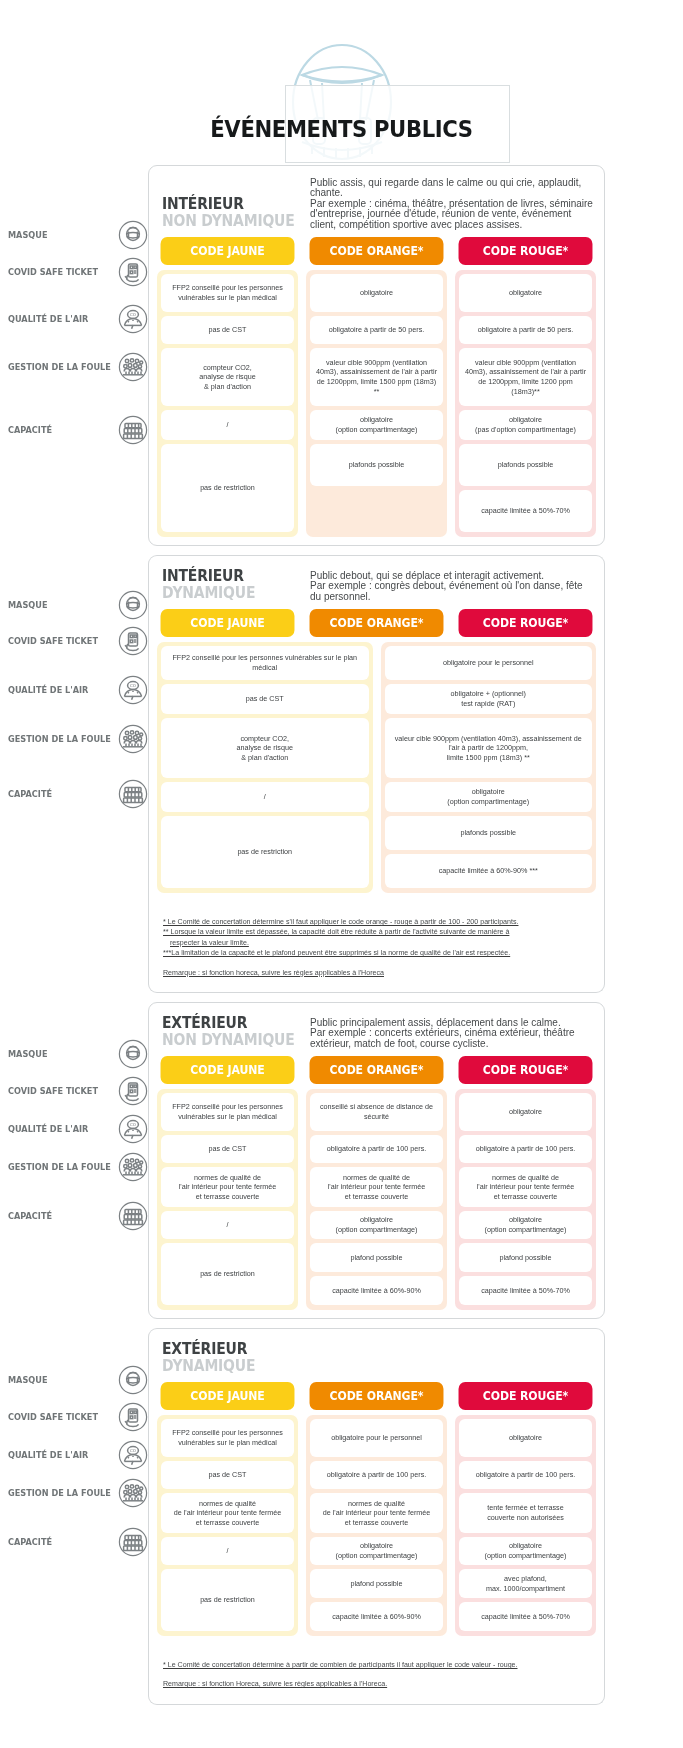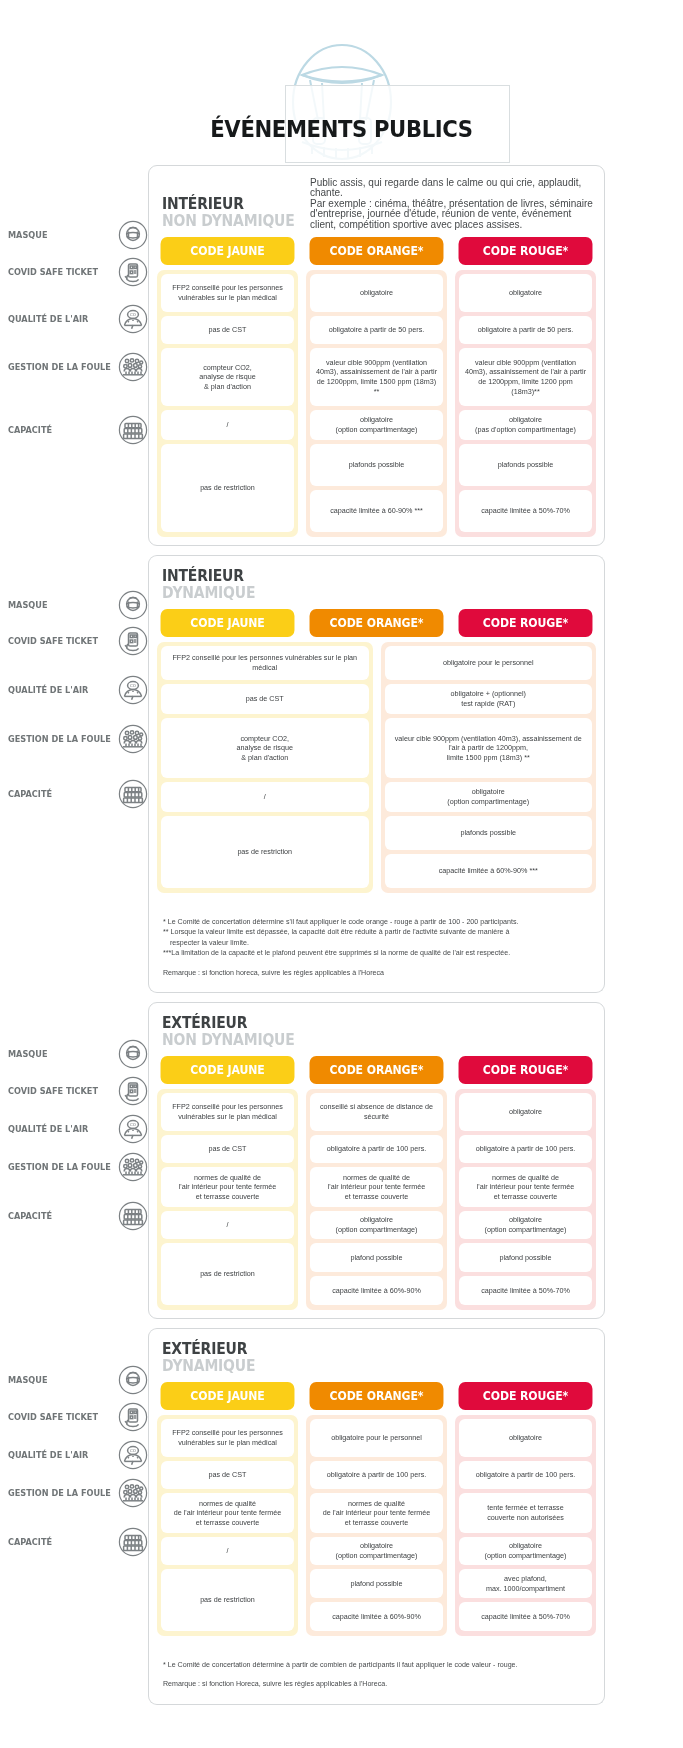--- a/index.html
+++ b/index.html
@@ -47,21 +47,21 @@
   .block {
     position: relative;
     margin: 0 0 9px 148px;
     width: 457px;
     border: 1px solid #d5d8da;
     border-radius: 9px;
     background: #fff;
     padding: 9px 8px 8px 8px;
   }
   .block.tight { margin-bottom: 0; border-bottom-left-radius: 0; border-bottom-right-radius: 0; border-bottom: none; }
-  .block.cont  { margin-top: 0; border-top: none; border-top-left-radius: 0; border-top-right-radius: 0; }
+  .block.cont  { margin-top: 0; border-top: none; border-top-left-radius: 0; border-top-right-radius: 0; text-decoration: underline; }
 
   .sec-head {
     display: flex;
     align-items: flex-end;
     padding: 2px 0 7px 5px;
   }
   .sec-head-left { width: 148px; flex: 0 0 148px; padding-top: 1px; }
   .sec-kind {
     font-family: "DejaVu Sans", sans-serif;
     font-weight: bold;
@@ -496,38 +496,38 @@
           <div class="cell" style="height:58px">compteur CO2,<br>analyse de risque<br>&amp; plan d'action</div>
           <div class="cell" style="height:30px">/</div>
           <div class="cell" style="height:88px">pas de restriction</div>
         </div>
     <div class="col orange">
           <div class="cell" style="height:38px">obligatoire</div>
           <div class="cell" style="height:28px">obligatoire à partir de 50 pers.</div>
           <div class="cell" style="height:58px">valeur cible 900ppm (ventilation 40m3), assainissement de l'air à partir de 1200ppm, limite 1500 ppm (18m3) **</div>
           <div class="cell" style="height:30px">obligatoire<br>(option compartimentage)</div>
           <div class="cell" style="height:42px">plafonds possible</div>
-          <div class="cell" style="height:42px">capacité limitée à 60-90% ***</div>
         </div>
     <div class="col red">
           <div class="cell" style="height:38px">obligatoire</div>
           <div class="cell" style="height:28px">obligatoire à partir de 50 pers.</div>
           <div class="cell" style="height:58px">valeur cible 900ppm (ventilation 40m3), assainissement de l'air à partir de 1200ppm, limite 1200 ppm (18m3)**</div>
           <div class="cell" style="height:30px">obligatoire<br>(pas d'option compartimentage)</div>
           <div class="cell" style="height:42px">plafonds possible</div>
           <div class="cell" style="height:42px">capacité limitée à 50%-70%</div>
         </div>
   </div>
     </div>
     <div class="block tight">
       <div class="sec-head">
     <div class="sec-head-left">
       <div class="sec-kind">INTÉRIEUR</div>
       <div class="sec-mode">DYNAMIQUE</div>
     </div>
+    <div class="sec-desc">Public debout, qui se déplace et interagit activement.<br>Par exemple : congrès debout, événement où l'on danse, fête du personnel.</div>
   </div>
       <div class="cols">
     <div class="col plain">
           <div class="code-head yellow">CODE JAUNE</div>
         </div>
     <div class="col plain">
           <div class="code-head orange">CODE ORANGE*</div>
         </div>
     <div class="col plain">
           <div class="code-head red">CODE ROUGE*</div>
@@ -559,20 +559,21 @@
         <p class="">***La limitation de la capacité et le plafond peuvent être supprimés si la norme de qualité de l'air est respectée.</p>
         <p class="gap">Remarque : si fonction horeca, suivre les règles applicables à l'Horeca</p>
       </div>
     </div>
     <div class="block">
       <div class="sec-head">
     <div class="sec-head-left">
       <div class="sec-kind">EXTÉRIEUR</div>
       <div class="sec-mode">NON DYNAMIQUE</div>
     </div>
+    <div class="sec-desc">Public principalement assis, déplacement dans le calme.<br>Par exemple : concerts extérieurs, cinéma extérieur, théâtre extérieur, match de foot, course cycliste.</div>
   </div>
       <div class="cols">
     <div class="col plain">
           <div class="code-head yellow">CODE JAUNE</div>
         </div>
     <div class="col plain">
           <div class="code-head orange">CODE ORANGE*</div>
         </div>
     <div class="col plain">
           <div class="code-head red">CODE ROUGE*</div>

